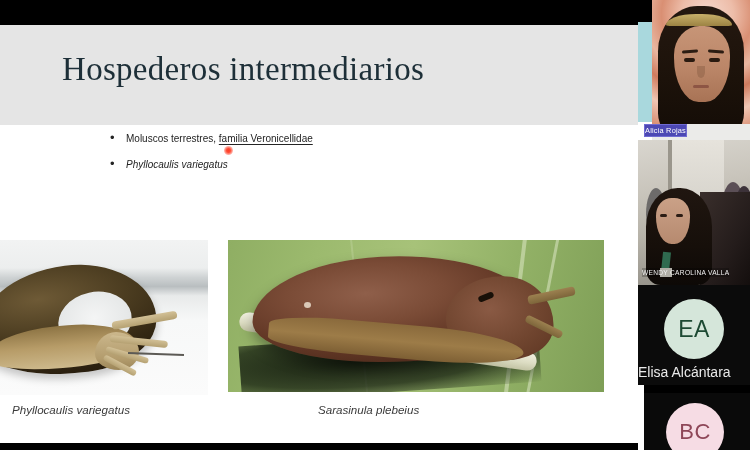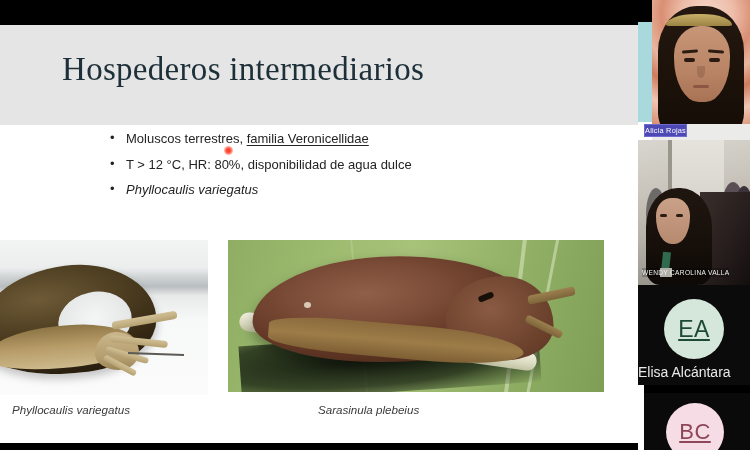--- a/index.html
+++ b/index.html
@@ -74,21 +74,21 @@
     top: 106px;
     width: 470px;
     margin: 0;
     padding: 0;
     list-style: none;
   }
   .bullet-item {
     position: relative;
     padding-left: 16px;
     margin-bottom: 10.5px;
-    font-size: 13px;
+    font-size: 10px;
     line-height: 15px;
     color: #242424;
     white-space: nowrap;
   }
   .bullet-item::before {
     content: "\2022";
     position: absolute;
     left: 0;
     top: -1px;
     font-size: 13px;
@@ -481,21 +481,20 @@
   
   #tile-elisa { background: #0b0b0b; }
   .avatar-circle {
     position: absolute;
     border-radius: 50%;
     display: flex;
     align-items: center;
     justify-content: center;
     font-size: 23px;
     letter-spacing: 0.5px;
-    text-decoration: underline;
   }
   #avatar-elisa {
     left: 26px; top: 14px;
     width: 60px; height: 60px;
     background: #d5e6da;
     color: #1d4a33;
   }
   #label-elisa {
     position: absolute;
     left: 0; top: 79px;
@@ -530,21 +529,20 @@
     <div class="slide-letterbox-bottom"></div>
 
     <div id="slide">
 
       <div id="title-band">
         <div id="slide-title">Hospederos intermediarios</div>
       </div>
 
       <ul id="bullet-list">
         <li class="bullet-item"><span>Moluscos terrestres, </span><span class="underlined">familia Veronicellidae</span></li>
-        <li class="bullet-item"><span>T &gt; 12 °C, HR: 80%, disponibilidad de agua dulce</span></li>
         <li class="bullet-item"><em>Phyllocaulis variegatus</em></li>
       </ul>
 
       <div id="laser-dot"></div>
 
       <div id="photo-left">
         <div class="pl-bg"></div>
         <div class="pl-slug-body"></div>
         <div class="pl-slug-notch"></div>
         <div class="pl-slug-foot"></div>

